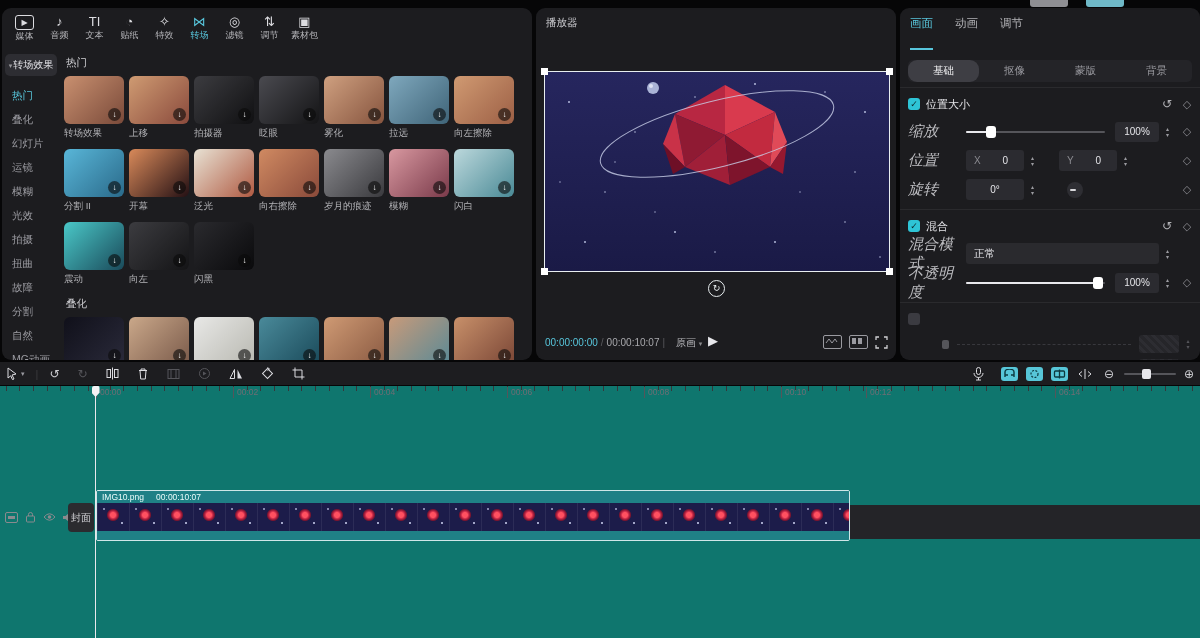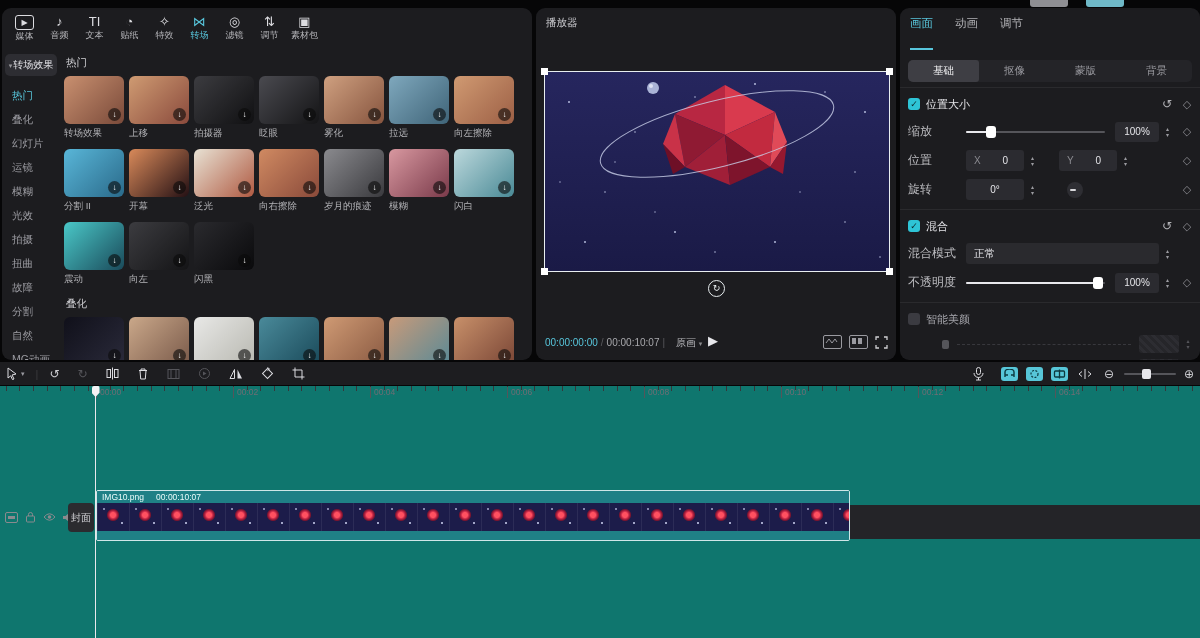--- a/index.html
+++ b/index.html
@@ -46,32 +46,32 @@
   #pp-right{position:absolute;right:8px;top:3px;display:flex;gap:7px;align-items:center;}
   .mini-box{width:17px;height:12px;border:1px solid #9a9aa0;border-radius:2px;position:relative;cursor:pointer;}
   .mini-box svg{position:absolute;left:1px;top:1px;}
   .fs-icon{cursor:pointer;}
   
   #right-panel{left:900px;top:8px;width:300px;height:352px;}
   #rp-tabs{display:flex;gap:22px;padding:8px 0 6px 10px;font-size:11.5px;}
   .rp-tab{color:#b2b2b6;cursor:pointer;padding-bottom:17px;}
   .rp-tab.active{color:#58c6dc;border-bottom:2px solid #58c6dc;}
   #rp-subtabs{display:flex;margin:4px 8px 0 8px;background:#242428;border-radius:5px;overflow:hidden;}
-  .sub-tab{flex:1;text-align:center;font-size:10.5px;color:#9a9aa0;padding:4px 15px;cursor:pointer;border-radius:3px;}
+  .sub-tab{flex:1;text-align:center;font-size:10.5px;color:#9a9aa0;padding:4px 15px;cursor:pointer;border-radius:9px;}
   .sub-tab.active{background:#3e3e44;color:#f0f0f2;}
   .rp-divider{border-top:1px solid #2a2a2d;margin:5px 0 0 0;}
   .row{display:flex;align-items:center;height:29px;padding:0 6px 0 8px;}
   .row.hdr{height:26px;margin-top:3px;}
   .checkbox{width:12px;height:12px;border-radius:3px;background:#2ec4d6;color:#0c2a2e;font-size:9px;line-height:12px;text-align:center;margin-right:6px;flex:none;cursor:pointer;}
   .checkbox.off{background:#3b3b41;color:transparent;}
   .hdr-label{font-size:11px;color:#e4e4e8;flex:1;}
   .hdr-label.dim{color:#a2a2a8;}
   .reset-icon{color:#b2b2b6;font-size:12px;margin-right:8px;cursor:pointer;}
   .kf{color:#8a8a90;font-size:11px;width:14px;text-align:center;cursor:pointer;flex:none;}
-  .row-label{width:58px;font-size:12px;color:#bcbcc0;flex:none;}
+  .row-label{width:58px;font-size:15px;color:#bcbcc0;flex:none;font-style:italic;}
   .slider{flex:1;height:2px;background:#55555a;border-radius:2px;position:relative;margin-right:10px;cursor:pointer;}
   .slider .fill{position:absolute;left:0;top:0;height:2px;background:#e8e8ec;border-radius:2px;}
   .slider .handle{position:absolute;top:-5px;width:10px;height:12px;background:#fff;border-radius:3px;margin-left:-5px;cursor:pointer;}
   .val-box{width:44px;height:20px;background:#2b2b30;border-radius:3px;font-size:10px;color:#e4e4e8;text-align:center;line-height:20px;flex:none;cursor:text;}
   .stepper{width:13px;height:20px;margin:0 6px 0 2px;display:flex;flex-direction:column;justify-content:center;flex:none;}
   .stepper span{font-size:6px;line-height:6px;color:#9a9aa0;text-align:center;cursor:pointer;}
   .xy-box{display:flex;align-items:center;width:58px;height:21px;background:#2b2b30;border-radius:3px;font-size:10px;flex:none;cursor:text;}
   .xy-box .axis{color:#8a8a90;margin:0 6px 0 8px;} .xy-box .v{color:#e4e4e8;flex:1;text-align:center;}
   .knob{width:16px;height:16px;border-radius:50%;background:#2e2e33;position:relative;flex:none;cursor:pointer;}
   .knob::after{content:"";position:absolute;left:3px;top:7px;width:6px;height:2px;background:#d8d8dc;border-radius:1px;}
@@ -510,21 +510,20 @@
       <span class="stepper">
           <span>▴</span>
           <span>▾</span>
         </span>
       <span class="kf">◇</span>
     </div>
 
     <div class="rp-divider"></div>
     <div class="row hdr">
       <span class="checkbox off">✓</span>
-      <span class="hdr-label dim">智能美颜</span>
     </div>
     <div id="beauty-rows">
         <div class="beauty-row">
           <span class="b-dot"></span>
           <span class="b-track"></span>
           <span class="b-box"></span>
           <span class="b-step">
             <span>▴</span>
             <span>▾</span>
           </span>
@@ -631,21 +630,21 @@
   </div>
 
   <div id="timeline">
     <div id="ruler">
         <span class="ruler-label" style="left: 96px;">00:00</span>
         <span class="ruler-label" style="left: 233px;">00:02</span>
         <span class="ruler-label" style="left: 370px;">00:04</span>
         <span class="ruler-label" style="left: 507px;">00:06</span>
         <span class="ruler-label" style="left: 644px;">00:08</span>
         <span class="ruler-label" style="left: 781px;">00:10</span>
-        <span class="ruler-label" style="left: 918px;">00:12</span>
+        <span class="ruler-label" style="left: 866px;">00:12</span>
         <span class="ruler-label" style="left: 1055px;">06:14</span>
       </div>
     <div id="lane"></div>
 
     <div id="track-ctrls">
       <span class="tc-icon">
         <svg width="13" height="11" viewBox="0 0 13 11">
             <rect x="0.5" y="0.5" width="12" height="10" rx="1.5" fill="none" stroke="#8a8a8e"></rect>
             <rect x="3" y="4" width="7" height="3" fill="#8a8a8e"></rect>
           </svg>

